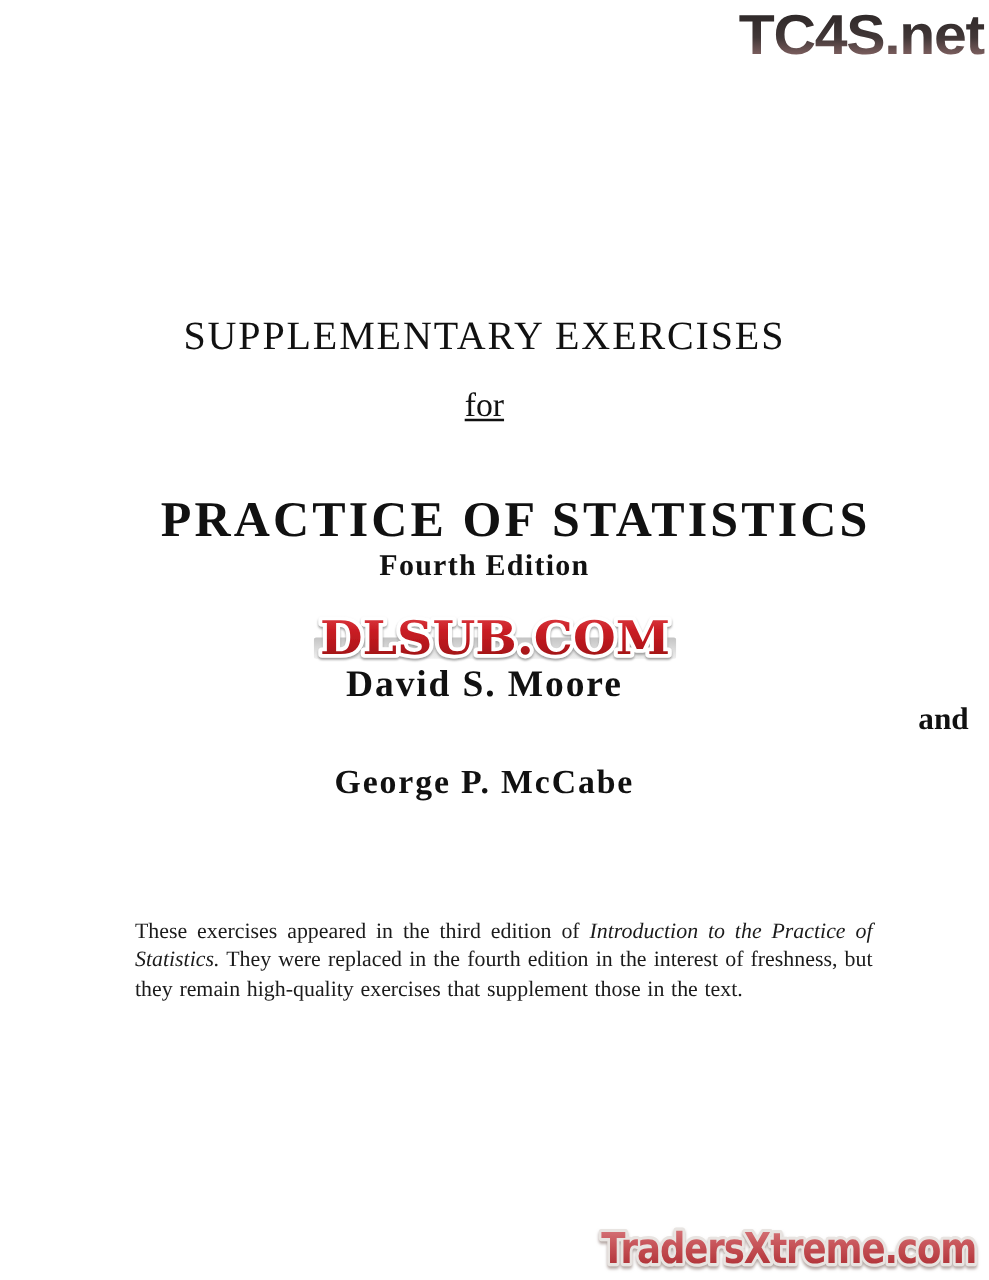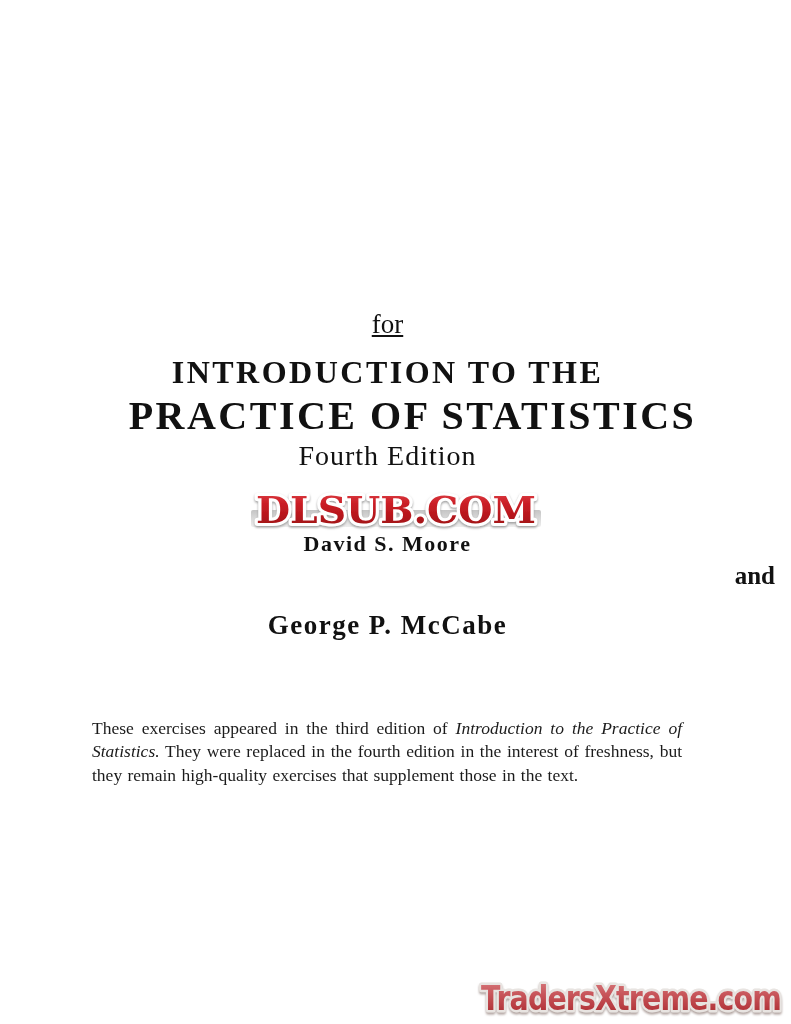--- a/index.html
+++ b/index.html
@@ -50,27 +50,27 @@
   }
   .book-title-2 {
     top: 392px;
     font-size: 40px;
     font-weight: 700;
     letter-spacing: 2.5px;
     padding-left: 25px;
   }
   .edition {
     top: 440px;
-    font-size: 28px;
-    font-weight: 400;
+    font-size: 24px;
+    font-weight: 700;
     letter-spacing: 1px;
   }
   .author-1 {
     top: 531px;
-    font-size: 22px;
+    font-size: 30px;
     font-weight: 700;
     letter-spacing: 1.5px;
     text-align: center;
   }
   .conjunction {
     top: 562px;
     font-size: 25px;
     font-weight: 700;
     text-align: right;
   }
@@ -86,21 +86,21 @@
     top: 485px;
     left: 50%;
     margin-left: -145px;
   }
   
   .note {
     position: absolute;
     left: 92px;
     top: 717px;
     width: 590px;
-    margin: 0;
+    margin: 16px;
     font-size: 17.5px;
     line-height: 23.4px;
     text-align: justify;
     color: #1b1b1b;
     word-spacing: 1px;
   }
   .note em {
     font-style: italic;
   }
   
@@ -111,23 +111,35 @@
   }
   svg text {
     user-select: none;
   }
 </style>
 </head>
 <body>
 
 <div class="page">
 
+  <div class="tc4s-logo">
+    <svg width="200" height="50" viewBox="0 0 200 50">
+      <defs>
+        <linearGradient id="g-tc4s" x1="0" y1="0" x2="0" y2="1">
+          <stop offset="0%" stop-color="#262222"></stop>
+          <stop offset="55%" stop-color="#413737"></stop>
+          <stop offset="100%" stop-color="#a17878"></stop>
+        </linearGradient>
+      </defs>
+      <text x="2" y="41" textLength="196" lengthAdjust="spacingAndGlyphs" fill="url(#g-tc4s)" style="font-family:'Liberation Sans',sans-serif; font-weight:bold; font-size:45px; letter-spacing:-1px;">TC4S.net</text>
+    </svg>
+  </div>
 
+  <div class="center-line supertitle">SUPPLEMENTARY EXERCISES</div>
   <div class="center-line connector">for</div>
-  <div class="center-line book-title-1">INTRODUCTION TO THE</div>
   <div class="center-line book-title-2">PRACTICE OF STATISTICS</div>
   <div class="center-line edition">Fourth Edition</div>
 
   <div class="dlsub-logo">
     <svg width="290" height="52" viewBox="0 0 290 52">
       <defs>
         <linearGradient id="g-dlsub" x1="0" y1="0" x2="0" y2="1">
           <stop offset="0%" stop-color="#e2464c"></stop>
           <stop offset="35%" stop-color="#cb1f26"></stop>
           <stop offset="65%" stop-color="#b5161c"></stop>

